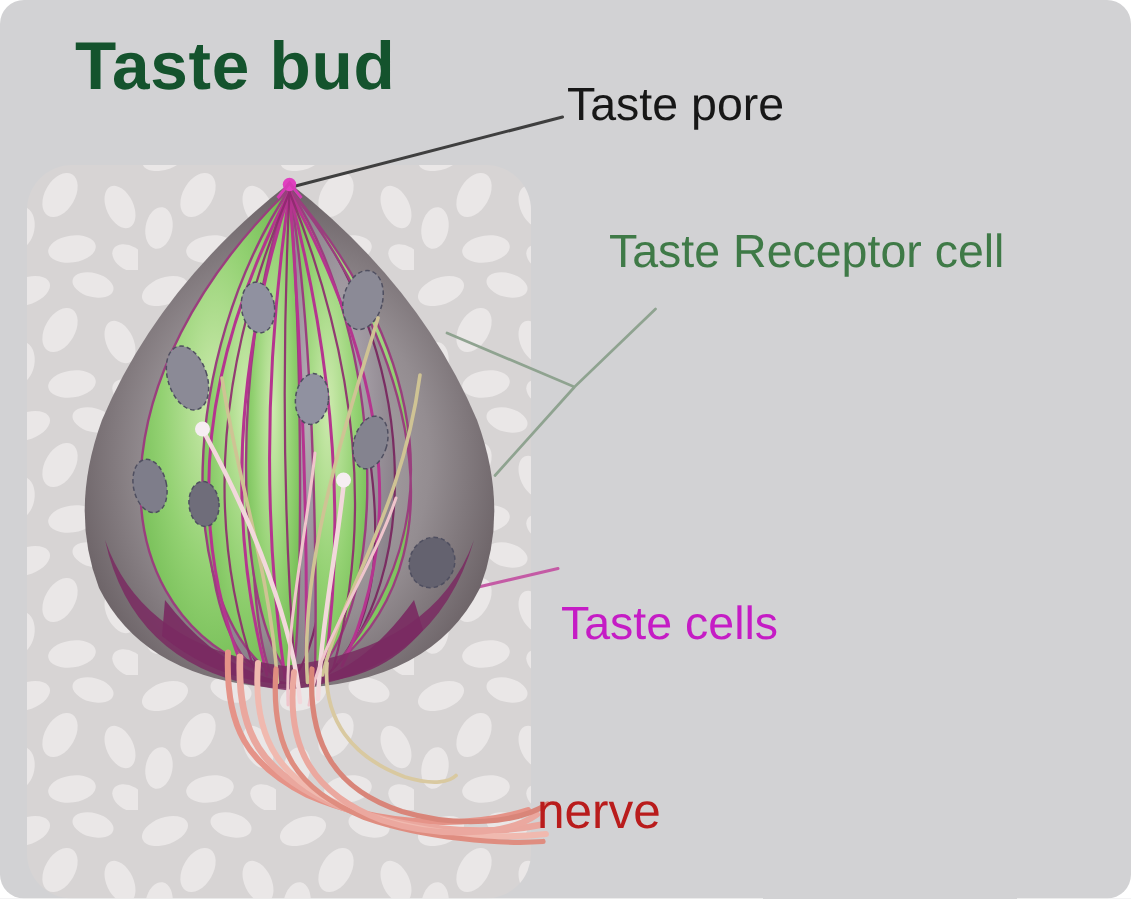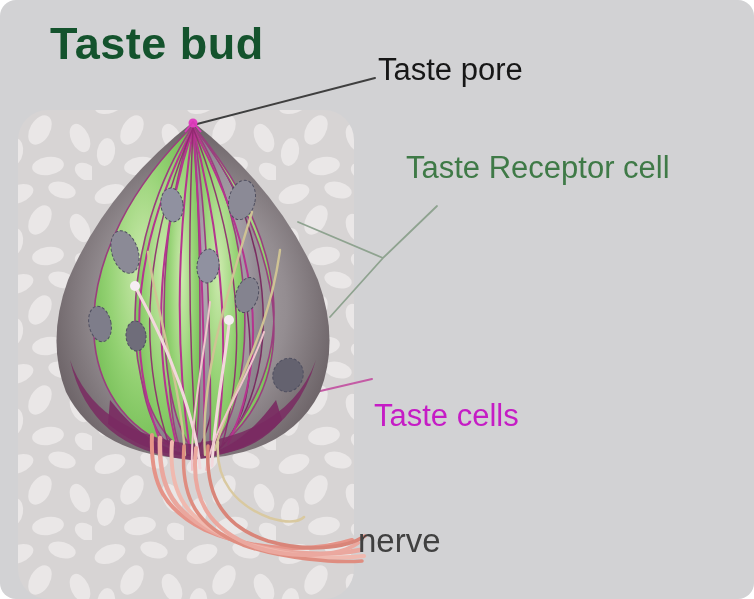--- a/index.html
+++ b/index.html
@@ -144,14 +144,14 @@
   </svg>
 
   <div class="lbl title" style="color: #14532d; margin-top: 12px;">Taste bud</div>
 
   <div class="lbl lbl-pore" style="color: rgb(23, 23, 23);">Taste pore</div>
 
   <div class="lbl lbl-receptor" style="color: rgb(63, 122, 71);">Taste Receptor cell</div>
 
   <div class="lbl lbl-cells" style="color: rgb(197, 28, 197); margin-top: 43px;">Taste cells</div>
 
-  <div class="lbl lbl-nerve" style="color: #404040;">nerve</div>
+  <div class="lbl lbl-nerve" style="color: #b91c1c;">nerve</div>
 </div>
 
 </body></html>

